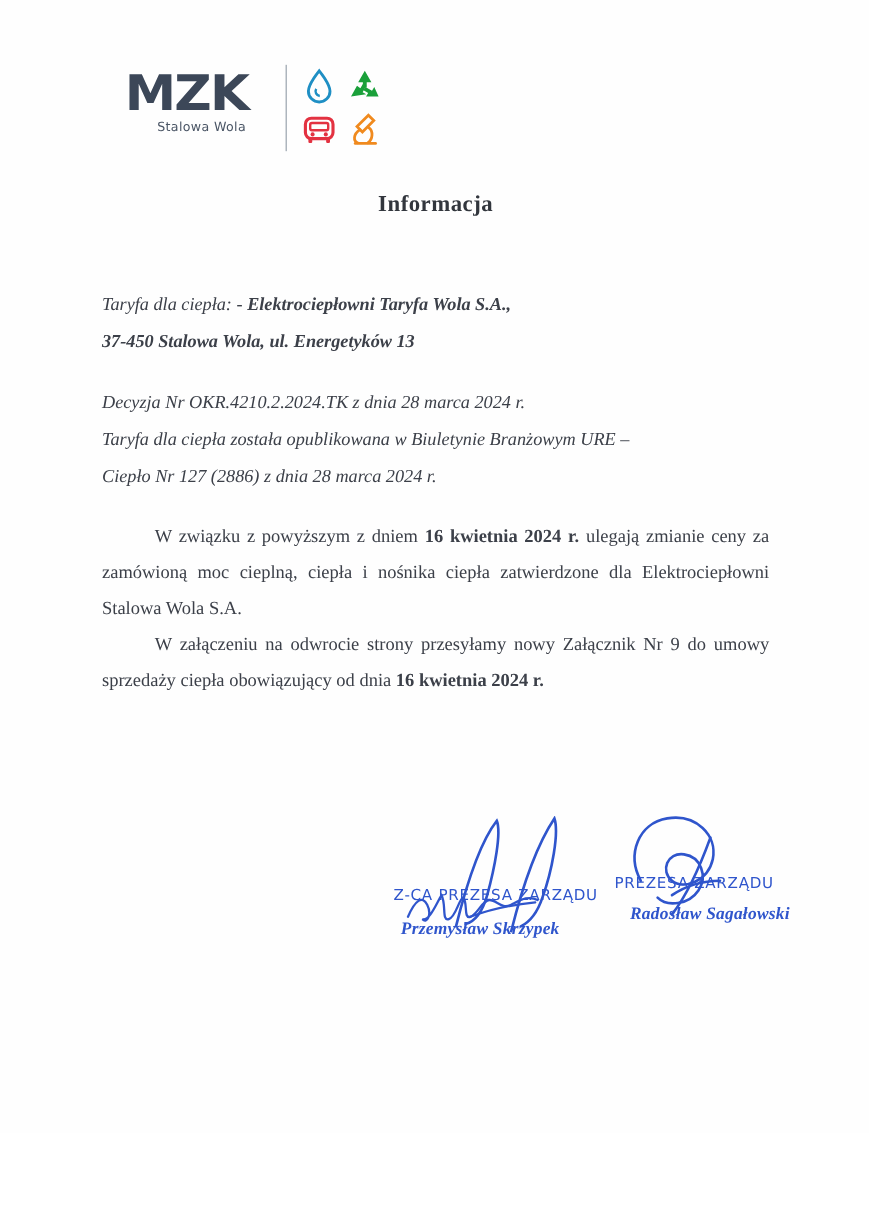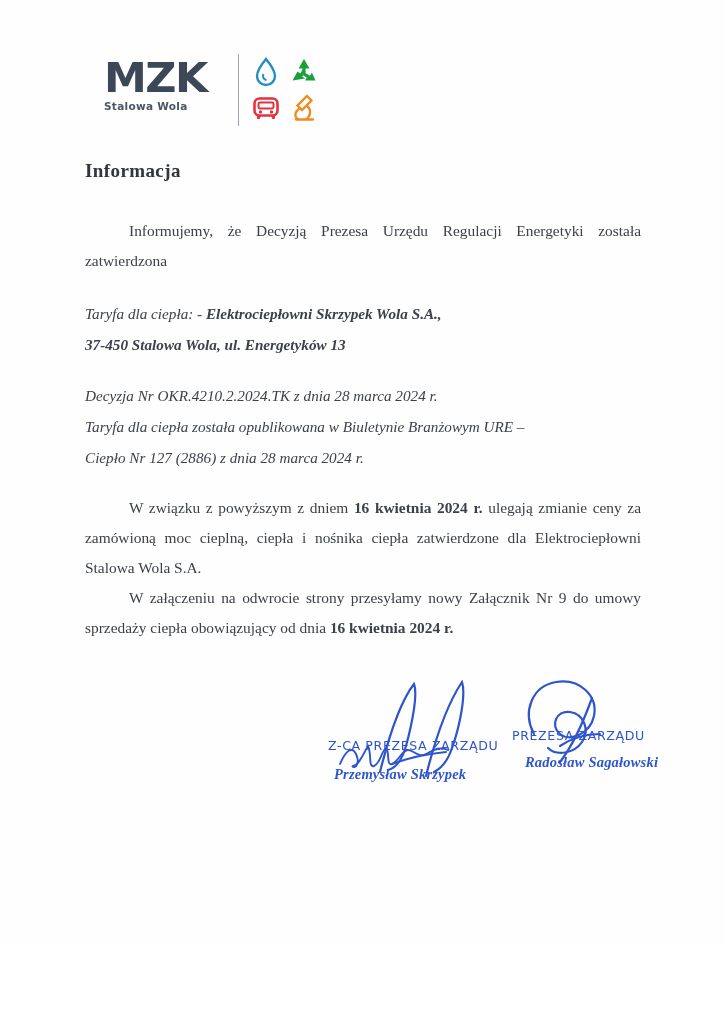--- a/index.html
+++ b/index.html
@@ -58,24 +58,23 @@
     display: block;
     transform: scaleX(1.05);
     transform-origin: left center;
   }
   .logo-sub {
     display: block;
     font-family: "DejaVu Sans", sans-serif;
     font-size: 10.5px;
     color: #4a5565;
     letter-spacing: 0.3px;
-    text-align: left;
+    text-align: center;
     width: 128px;
     margin-top: 1px;
-    font-weight: bold;
   }
 
   .logo-divider {
     position: absolute;
     left: 134px;
     top: 2px;
     width: 1px;
     height: 72px;
     background: #9aa3ad;
   }
@@ -113,21 +112,21 @@
   .body-area {
     position: absolute;
     left: 85px;
     top: 160px;
     width: 556px;
   }
 
   .doc-title {
     font-size: 19px;
     font-weight: bold;
-    text-align: left;
+    text-align: center;
     color: #32363d;
     letter-spacing: 0.4px;
     margin: 0 0 34px 0;
   }
 
   p.para {
     margin: 0;
     font-size: 15.4px;
     line-height: 30px;
     text-align: justify;
@@ -267,28 +266,25 @@
 
       </div>
     </div>
 
   </div>
 
   <div class="body-area">
 
     <div class="doc-title">Informacja</div>
 
-    <p class="para">
-      <span>Informujemy, że Decyzją Prezesa Urzędu Regulacji Energetyki została zatwierdzona</span>
-    </p>
 
     <div class="block-gap-a"></div>
 
     <div class="italic-block">
-      <div class="italic-line"><span>Taryfa dla ciepła: - </span><span class="strong">Elektrociepłowni Skrzypek Wola S.A.,</span></div>
+      <div class="italic-line"><span>Taryfa dla ciepła: - </span><span class="strong">Elektrociepłowni Taryfa Wola S.A.,</span></div>
       <div class="italic-line strong">37-450 Stalowa Wola, ul. Energetyków 13</div>
     </div>
 
     <div class="block-gap-b"></div>
 
     <div class="italic-block">
       <div class="italic-line">Decyzja Nr OKR.4210.2.2024.TK z dnia 28 marca 2024 r.</div>
       <div class="italic-line">Taryfa dla ciepła została opublikowana w Biuletynie Branżowym URE –</div>
       <div class="italic-line">Ciepło Nr 127 (2886) z dnia 28 marca 2024 r.</div>
     </div>

